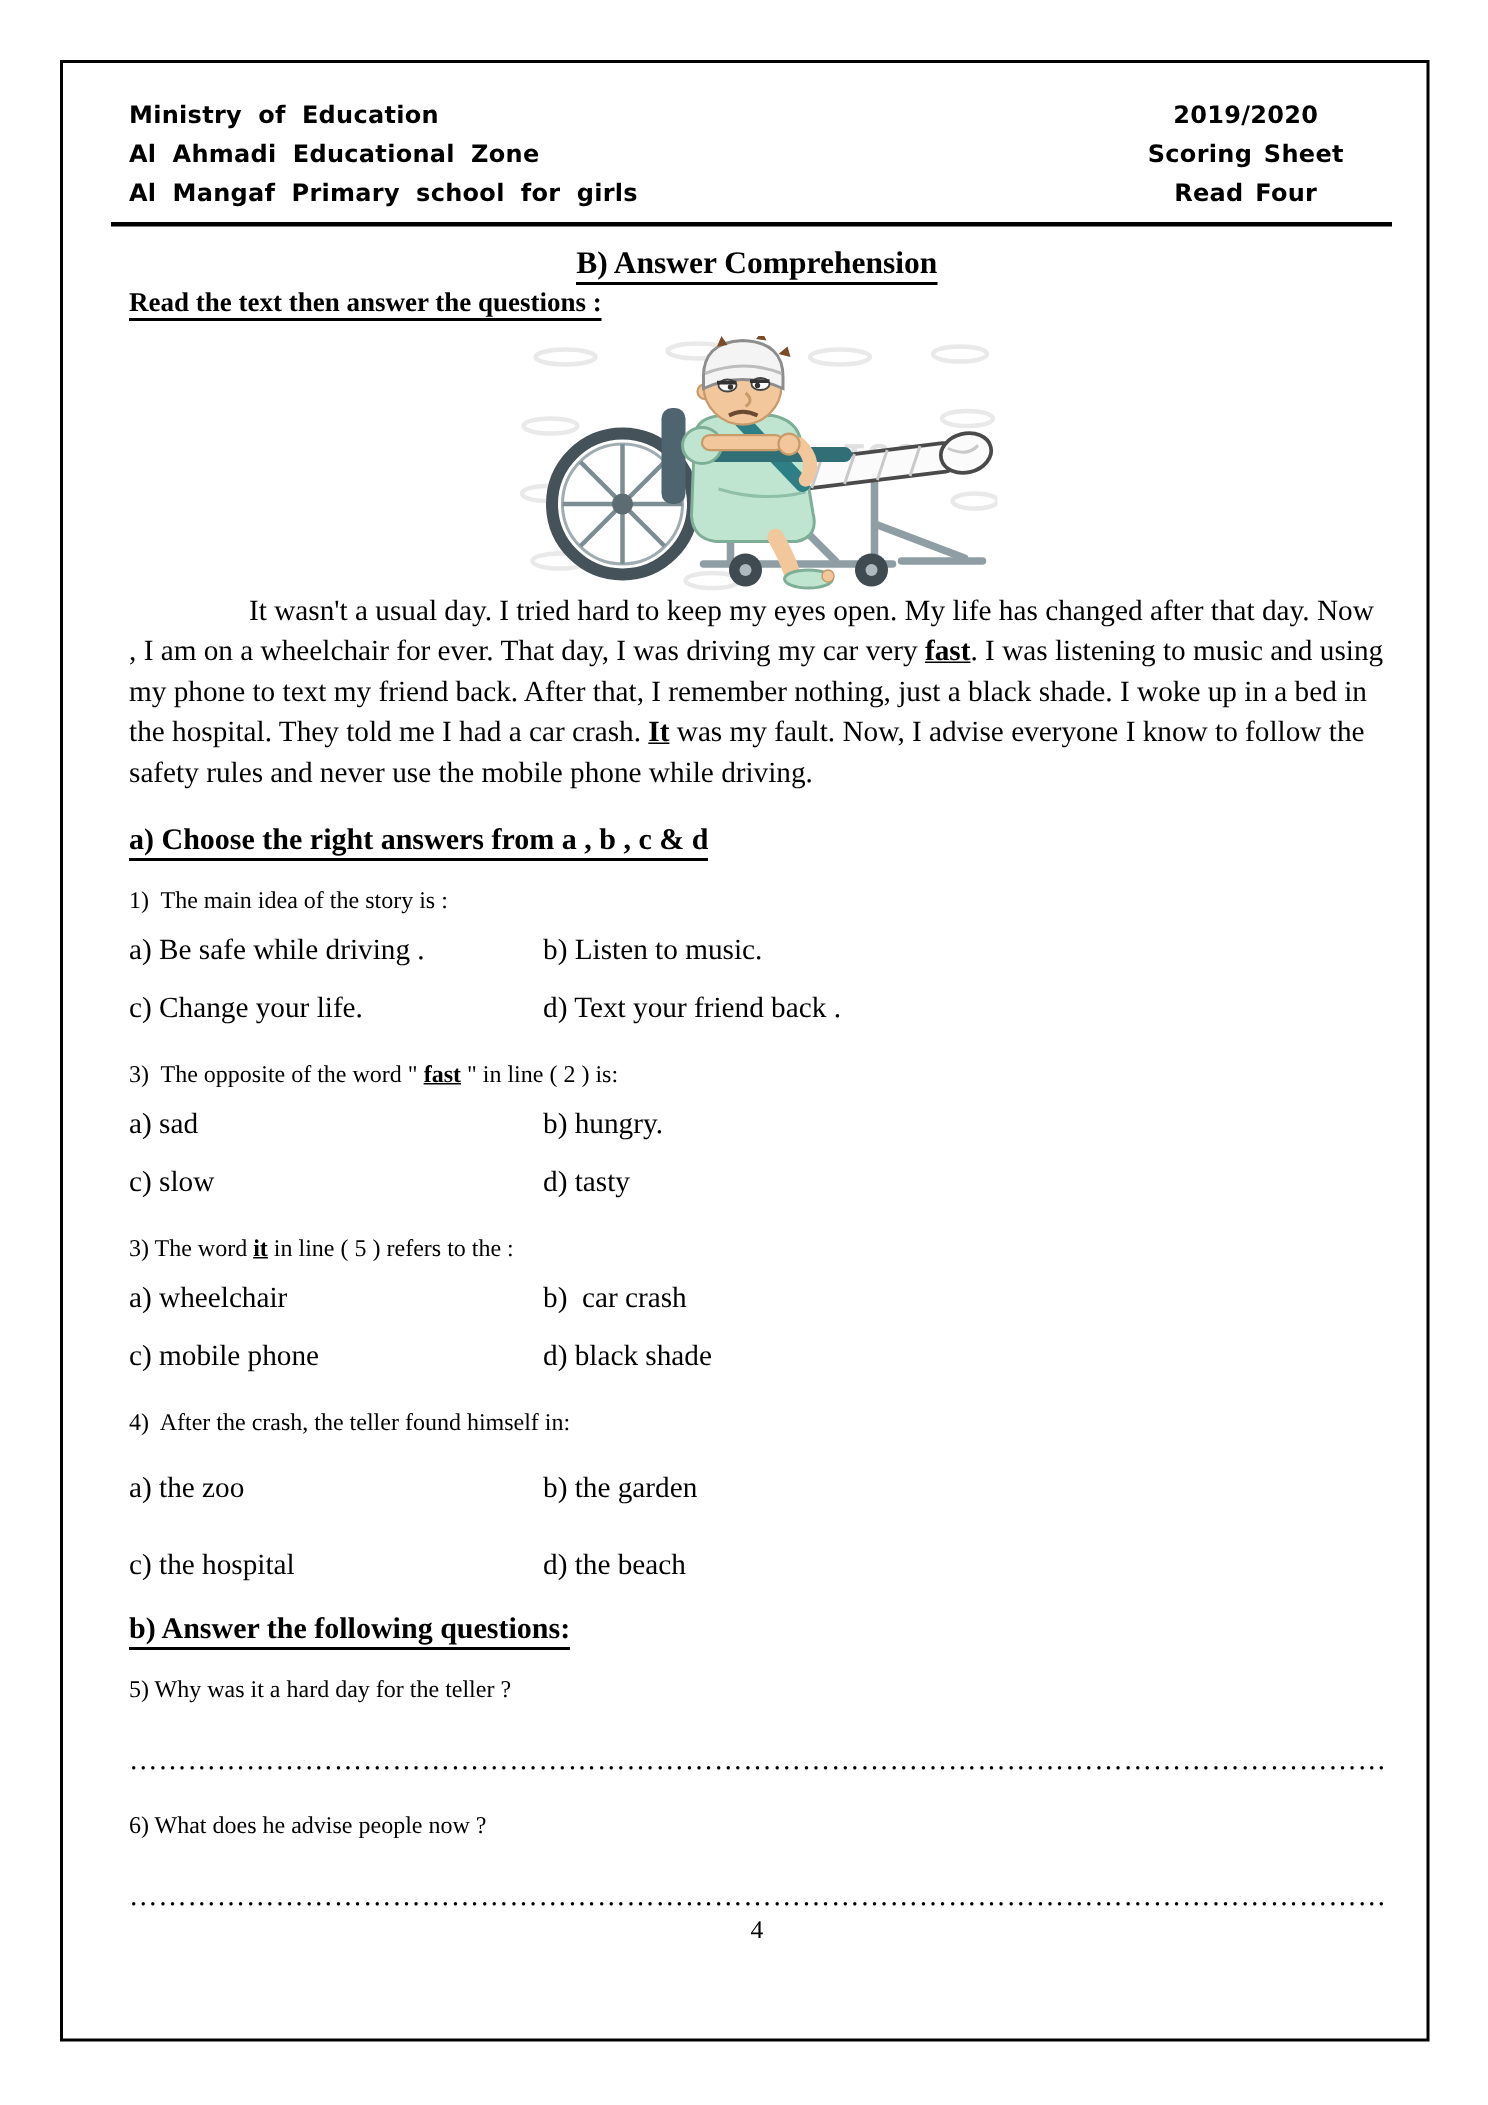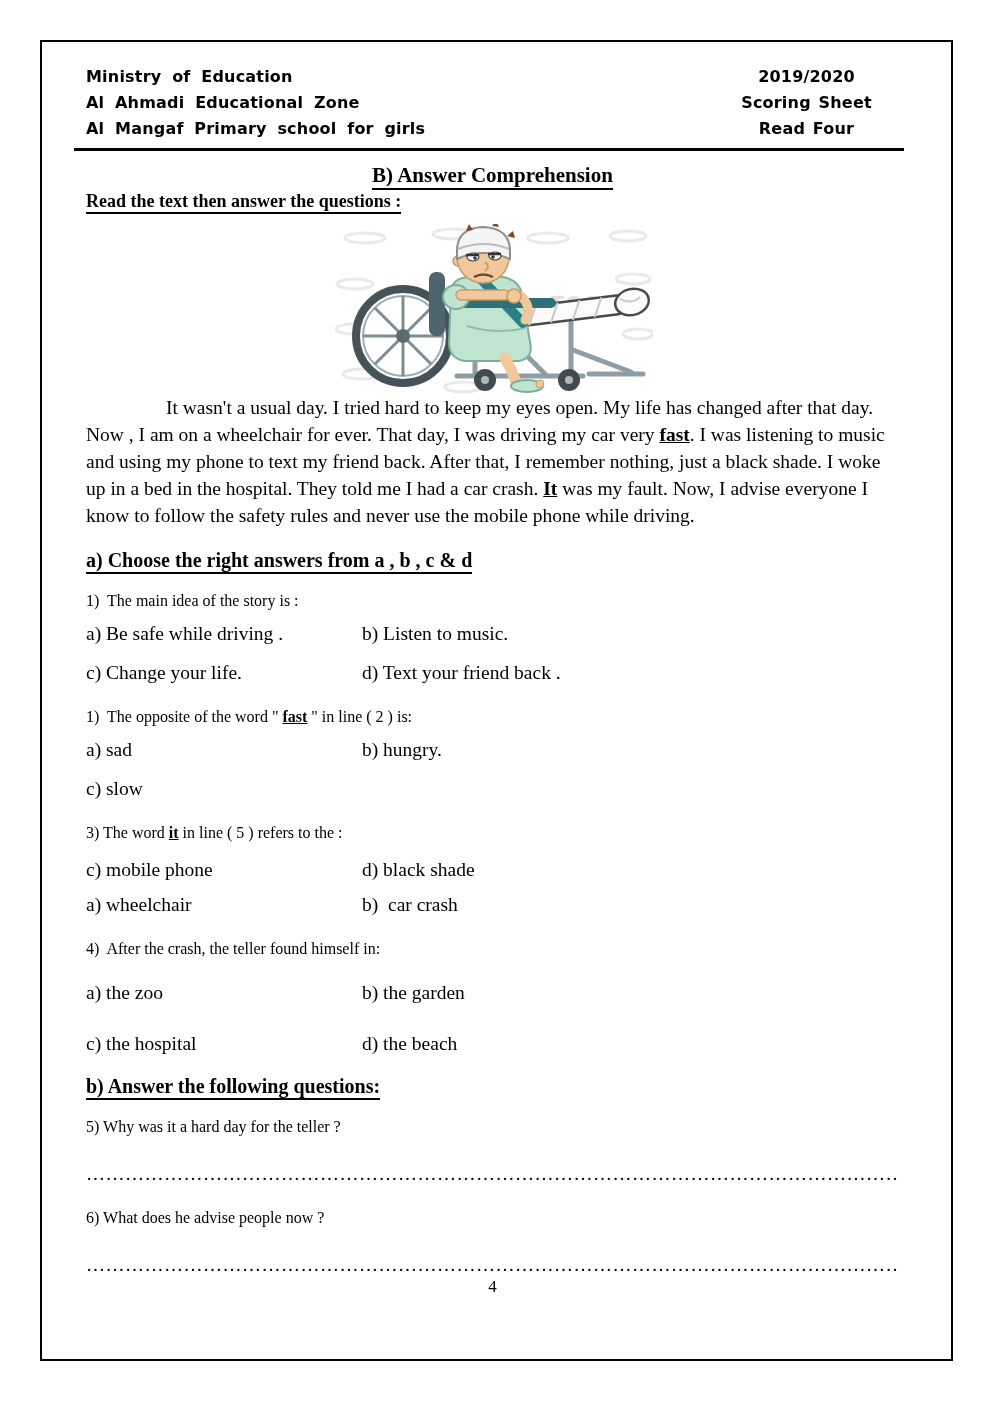--- a/index.html
+++ b/index.html
@@ -8,21 +8,21 @@
     width: 992px; height: 1403px;
     font-family: "Liberation Serif", serif;
     color: #000;
     position: relative;
   }
   .sheet {
     position: absolute;
     left: 40px; top: 40px;
     width: 913px; height: 1321px;
     border: 2px solid #000;
-    padding: 18px 52px 0 44px;
+    padding: 18px 28px 0 44px;
     background: #fff;
     overflow: hidden;
   }
   
   .header-block { display: flex; justify-content: space-between; margin-top: 4px; }
   .header-col { font-family: "DejaVu Sans", sans-serif; font-weight: bold; font-size: 16px; line-height: 26px; letter-spacing: 0.2px; word-spacing: 5px; }
   .header-col.right { width: 185px; text-align: center; word-spacing: 2px; }
   .header-rule { height: 3px; background: #000; margin: 6px -5px 0 -12px; }
   
   .main-title { text-align: center; margin-top: 12px; font-size: 21px; font-weight: bold; }
@@ -175,39 +175,40 @@
       <div>a) Be safe while driving .</div>
       <div>b) Listen to music.</div>
     </div>
     <div class="opt-row second">
       <div>c) Change your life.</div>
       <div>d) Text your friend back .</div>
     </div>
   </div>
 
   <div class="q-block q2">
-    <div class="stem mt-big"><span>1)  The opposite of the word " </span><span class="run-bu">fast</span><span> " in line ( 2 ) is:</span></div>
+    <div class="stem mt-big"><span>3)  The opposite of the word " </span><span class="run-bu">fast</span><span> " in line ( 2 ) is:</span></div>
     <div class="opt-row first">
       <div>a) sad</div>
       <div>b) hungry.</div>
     </div>
     <div class="opt-row second">
       <div>c) slow</div>
+      <div>d) tasty</div>
     </div>
   </div>
 
   <div class="q-block q3">
     <div class="stem mt-big"><span>3) The word </span><span class="run-bu">it</span><span> in line ( 5 ) refers to the :</span></div>
+    <div class="opt-row first">
+      <div>a) wheelchair</div>
+      <div>b)  car crash</div>
+    </div>
     <div class="opt-row second">
       <div>c) mobile phone</div>
       <div>d) black shade</div>
-    </div>
-    <div class="opt-row first">
-      <div>a) wheelchair</div>
-      <div>b)  car crash</div>
     </div>
   </div>
 
   <div class="q-block q4">
     <div class="stem mt-big"><span>4)  After the crash, the teller found himself in:</span></div>
     <div class="opt-row first">
       <div>a) the zoo</div>
       <div>b) the garden</div>
     </div>
     <div class="opt-row second">

